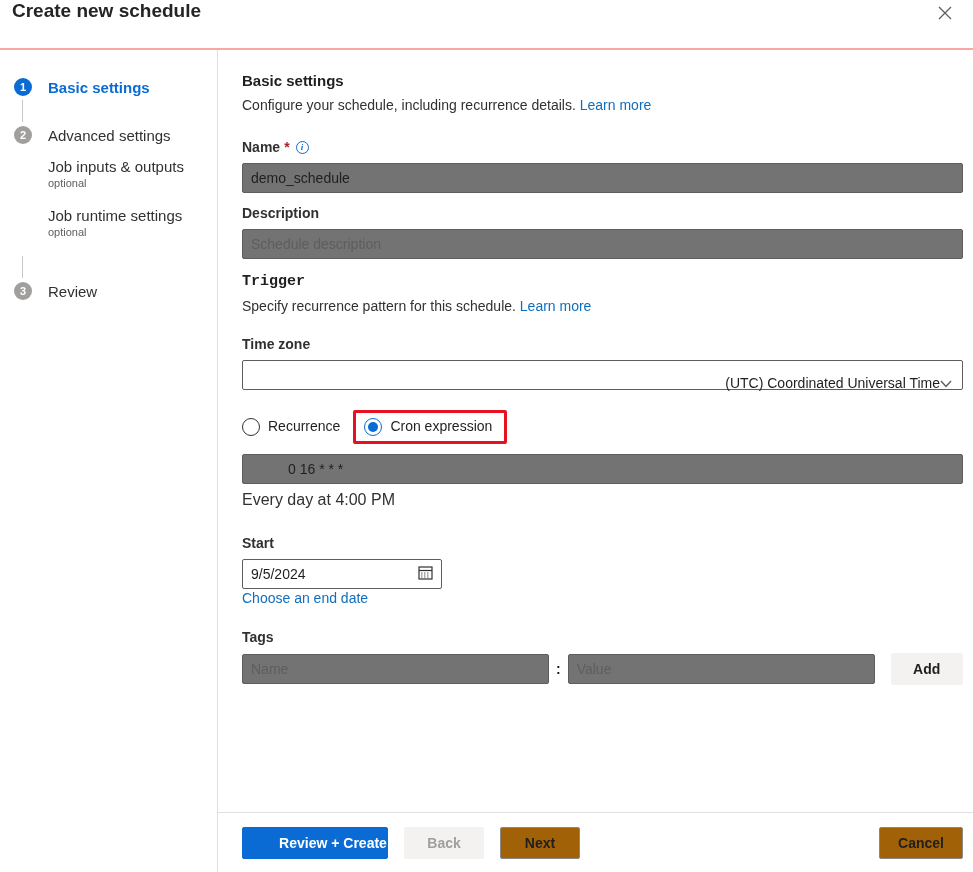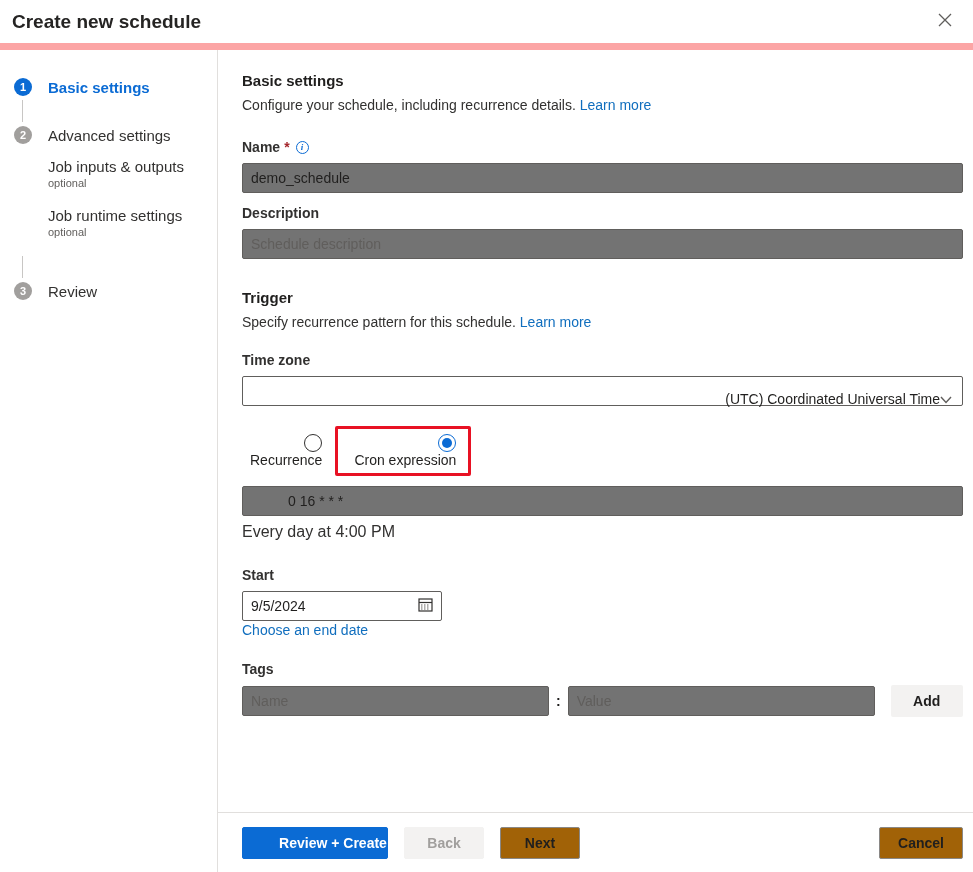--- a/index.html
+++ b/index.html
@@ -8,23 +8,23 @@
     font-family: "Liberation Sans", sans-serif;
     color: #323130;
     width: 973px; height: 872px;
     overflow: hidden;
   }
   .dialog { width: 973px; height: 872px; display: flex; flex-direction: column; background: #fff; }
 
   
   .header {
     height: 50px; flex: 0 0 50px;
-    display: flex; align-items: center; justify-content: space-between;
+    display: flex; justify-content: space-between;
     padding: 0 14px 0 12px;
-    border-bottom: 7px solid #fca5a5;
+    border-bottom: 2px solid #fca5a5;
   }
   .header h1 { font-size: 19px; font-weight: 600; color: #252423; letter-spacing: 0; }
   .close-btn {
     width: 28px; height: 28px; border: none; background: transparent;
     display: flex; align-items: center; justify-content: center; cursor: pointer;
   }
 
   
   .body { flex: 1; display: flex; min-height: 0; }
 
@@ -66,34 +66,34 @@
 
   .text-input {
     width: 100%; height: 30px; border: 1px solid #605e5c; border-radius: 2px;
     padding: 0 8px; font-size: 14px; color: #201f1e; background: #737373;
     font-family: "Liberation Sans", sans-serif; outline: none;
   }
   .text-input::placeholder { color: #605e5c; opacity: 1; }
 
   .mt-26 { margin-top: 26px; }
   .mt-22 { margin-top: 22px; }
-  .mt-30 { margin-top: 30px; }
+  .mt-30 { margin-top: 14px; font-family: Liberation Mono, monospace; }
   .mb-8 { margin-bottom: 8px; }
 
   
   .select-box {
     width: 100%; height: 30px; border: 1px solid #605e5c; border-radius: 2px;
     background: #fff; display: flex; align-items: center; justify-content: flex-end;
     padding: 16px 10px 0 8px; cursor: pointer;
   }
   .select-box .value { font-size: 14px; color: #201f1e; }
 
   
   .radio-row { display: flex; align-items: center; margin-top: 20px; }
-  .radio-option { display: inline-flex; align-items: flex-end; cursor: pointer; flex-direction: column; }
+  .radio-option { display: inline-flex; align-items: flex-start; cursor: pointer; }
   .radio-circle {
     width: 18px; height: 18px; border-radius: 50%; border: 1px solid #323130;
     background: #fff; flex: 0 0 18px; position: relative;
   }
   .radio-circle.selected { border: 1px solid #0b6bd4; }
   .radio-circle.selected::after {
     content: ""; position: absolute; left: 3px; top: 3px;
     width: 10px; height: 10px; border-radius: 50%; background: #0b6bd4;
   }
   .radio-label { font-size: 14px; color: #201f1e; margin-left: 8px; }

